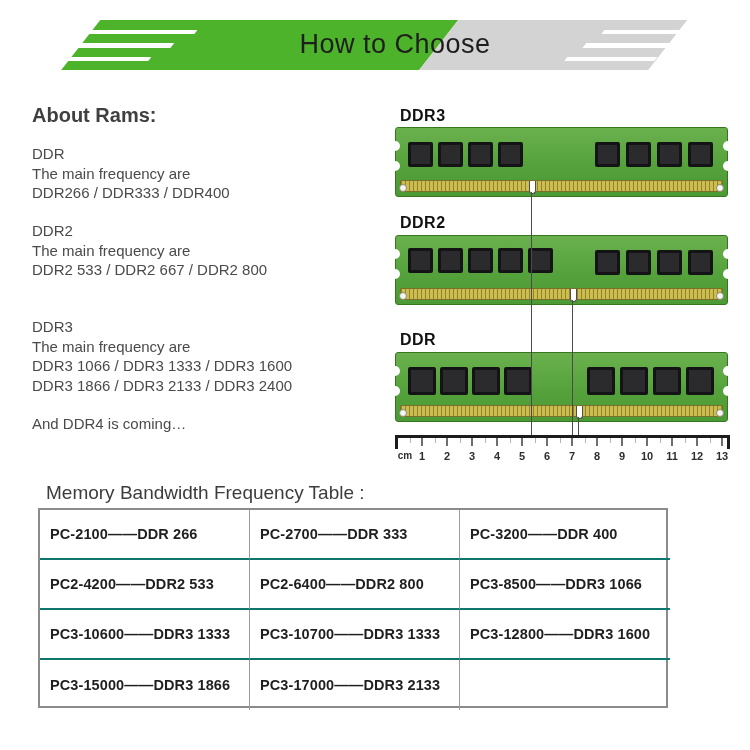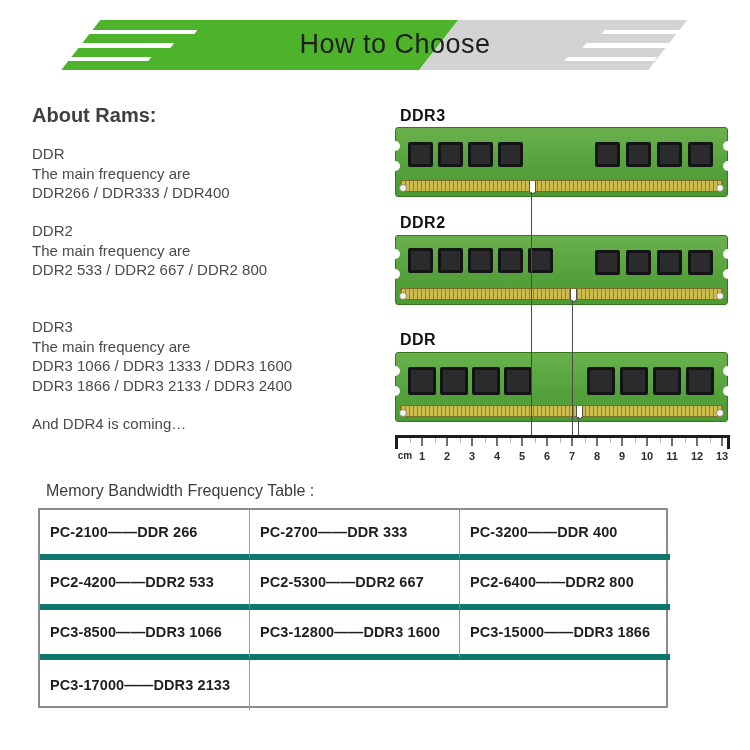--- a/index.html
+++ b/index.html
@@ -76,28 +76,28 @@
   .ruler-line{position:absolute;left:0;top:0;width:335px;height:3px;background:#1c1c1c;}
   .bracket{position:absolute;top:0;width:3px;height:14px;background:#1c1c1c;}
   .br-l{left:0;} .br-r{left:332px;}
   .tick{position:absolute;top:3px;width:2px;height:8px;background:#6f6f6f;}
   .half-tick{position:absolute;top:3px;width:1px;height:5px;background:#b5b5b5;}
   .ruler-num{position:absolute;top:15px;width:20px;text-align:center;
     font-size:11px;font-weight:bold;color:#2e2e2e;}
   .ruler-unit{position:absolute;left:-1px;top:15px;width:22px;text-align:center;
     font-size:10px;font-weight:bold;color:#2e2e2e;}
   
-  .table-title{position:absolute;left:46px;top:482px;font-size:16px;color:#3c3c3c;}
+  .table-title{position:absolute;left:46px;top:482px;font-size:19px;color:#3c3c3c;}
   .freq-table{
     position:absolute;left:38px;top:508px;width:630px;height:200px;
     display:grid;grid-template-columns:210px 210px 210px;grid-template-rows:50px 50px 50px 50px;
     border:2px solid #8b8b8b;box-sizing:border-box;
   }
   .cell{
-    border-right:1px solid #9c9c9c;border-bottom:6px solid #0f766e;
+    border-right:1px solid #9c9c9c;border-bottom:2px solid #0f766e;
     display:flex;align-items:center;padding-left:10px;
     font-size:14.5px;font-weight:bold;color:#1f1f1f;letter-spacing:0.1px;
   }
   .cell:nth-child(3n){border-right:none;}
   .cell:nth-child(n+10){border-bottom:none;}
 </style>
 </head>
 <body>
 
 <div class="banner">
@@ -267,19 +267,20 @@
   </div>
 </div>
 
 <div class="table-title">Memory Bandwidth Frequency Table :</div>
 
 <div class="freq-table">
   <div class="cell">PC-2100——DDR 266</div>
   <div class="cell">PC-2700——DDR 333</div>
   <div class="cell">PC-3200——DDR 400</div>
   <div class="cell">PC2-4200——DDR2 533</div>
-  <div class="cell">PC2-5300——DDR2 667</div>
   <div class="cell">PC2-6400——DDR2 800</div>
   <div class="cell">PC3-8500——DDR3 1066</div>
+  <div class="cell">PC3-10600——DDR3 1333</div>
+  <div class="cell">PC3-10700——DDR3 1333</div>
   <div class="cell">PC3-12800——DDR3 1600</div>
   <div class="cell">PC3-15000——DDR3 1866</div>
   <div class="cell">PC3-17000——DDR3 2133</div>
 </div>
 
 </body></html>

